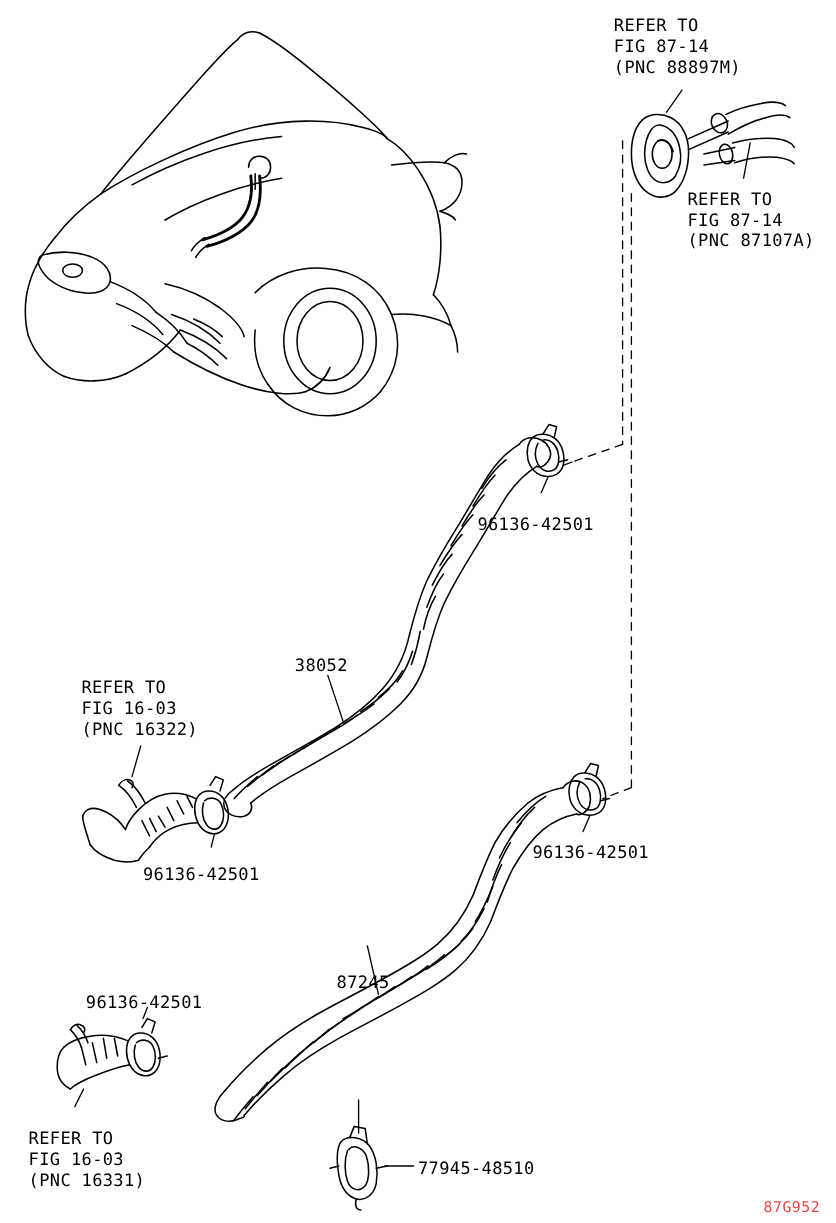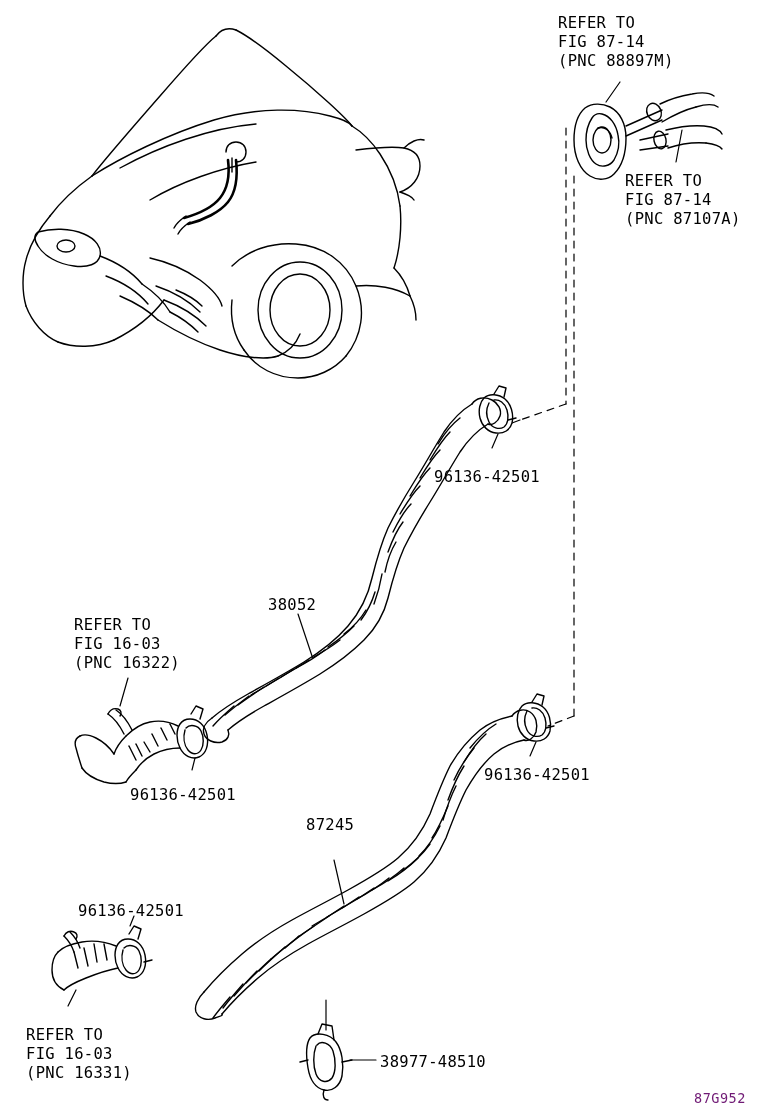--- a/index.html
+++ b/index.html
@@ -34,21 +34,21 @@
     line-height: 19px;
     letter-spacing: 0.3px;
     white-space: pre;
     color: #000;
   }
   .code {
     position: absolute;
     font-family: "DejaVu Sans Mono", monospace;
     font-size: 13.5px;
     letter-spacing: 0.5px;
-    color: #701a75;
+    color: #ef4444;
   }
 </style>
 </head>
 <body>
 
 <div id="diagram-root">
 
   <svg class="art" viewBox="0 0 760 1112">
     <g fill="none" stroke="#000" stroke-width="1.4" stroke-linecap="round" stroke-linejoin="round">
 
@@ -310,22 +310,22 @@
   <div class="lbl" style="left:625px; top:172px;">REFER TO
 FIG 87-14
 (PNC 87107A)</div>
   <div class="lbl" style="left:434px; top:468px;">96136-42501</div>
   <div class="lbl" style="left:268px; top:596px;">38052</div>
   <div class="lbl" style="left:74px; top:616px;">REFER TO
 FIG 16-03
 (PNC 16322)</div>
   <div class="lbl" style="left:130px; top:786px;">96136-42501</div>
   <div class="lbl" style="left:484px; top:766px;">96136-42501</div>
-  <div class="lbl" style="left:306px; top:816px;">87245</div>
+  <div class="lbl" style="left:306px; top:884px;">87245</div>
   <div class="lbl" style="left:78px; top:902px;">96136-42501</div>
   <div class="lbl" style="left:26px; top:1026px;">REFER TO
 FIG 16-03
 (PNC 16331)</div>
-  <div class="lbl" style="left:380px; top:1053px;">38977-48510</div>
+  <div class="lbl" style="left:380px; top:1053px;">77945-48510</div>
 
   <div class="code" style="left:694px; top:1090px;">87G952</div>
 
 </div>
 
 </body></html>

